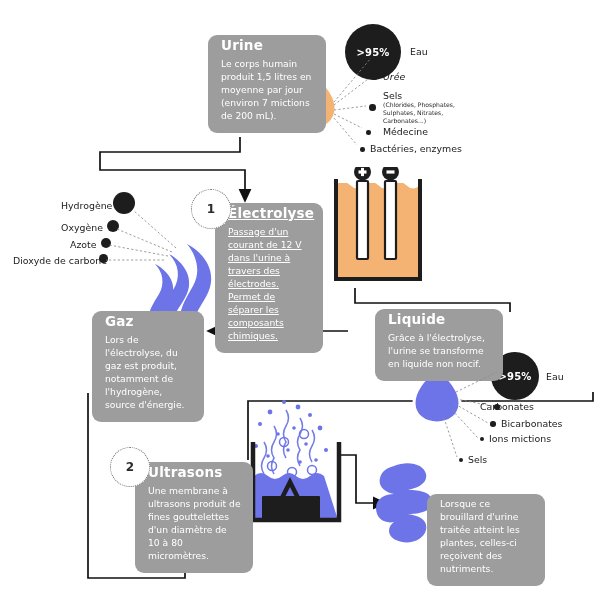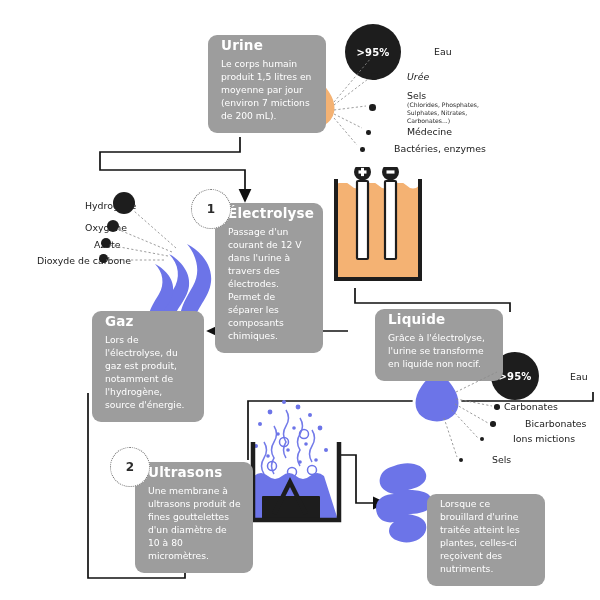--- a/index.html
+++ b/index.html
@@ -47,21 +47,20 @@
     background: #ffffff;
     z-index: 7;
   }
   
   .lbl {
     position: absolute;
     font-size: 9.4px;
     color: #1b1b1b;
     white-space: nowrap;
     line-height: 1.25;
-    margin-left: 24px;
   }
   .lbl.sub {
     font-size: 6.1px;
     color: #2a2a2a;
     line-height: 1.3;
     white-space: normal;
   }
   .dot {
     position: absolute;
     border-radius: 50%;
@@ -158,21 +157,21 @@
   <div class="dot" style="left:366px; top:130px; width:4.5px; height:4.5px;"></div>
   <div class="lbl" style="left:383px; top:126px;">Médecine</div>
 
   <div class="dot" style="left:360px; top:147px; width:4.5px; height:4.5px;"></div>
   <div class="lbl" style="left:370px; top:143px;">Bactéries, enzymes</div>
 
   <div class="step-circle" style="left:191px; top:189px;">
     <span>1</span>
   </div>
 
-  <div class="card" style="left:215px; top:203px; width:108px;">
+  <div class="card" style="left:215px; top:203px; width:108px;text-decoration:underline;">
     <div class="card-title">Électrolyse</div>
     <div class="card-body">Passage d'un courant de 12 V dans l'urine à travers des électrodes. Permet de séparer les composants chimiques.</div>
   </div>
 
   <svg class="art" style="left:328px; top:167px; width:100px; height:125px;" viewBox="0 0 100 125">
     <path d="M8,16 L8,112 L92,112 L92,16" fill="#F4B273" stroke="none"></path>
     <path d="M8,18 q7,-7 14,0 q7,7 14,0 q7,-7 14,0 q7,7 14,0 q7,-7 14,0 q7,7 14,0 L92,20 L92,14 L8,14 z" fill="#ffffff"></path>
     <path d="M8,12 L8,112 L92,112 L92,12" fill="none" stroke="#1d1d1d" stroke-width="4"></path>
     <rect x="29" y="14" width="11" height="78" fill="#ffffff" stroke="#1d1d1d" stroke-width="2.2" rx="1"></rect>
     <rect x="57" y="14" width="11" height="78" fill="#ffffff" stroke="#1d1d1d" stroke-width="2.2" rx="1"></rect>

